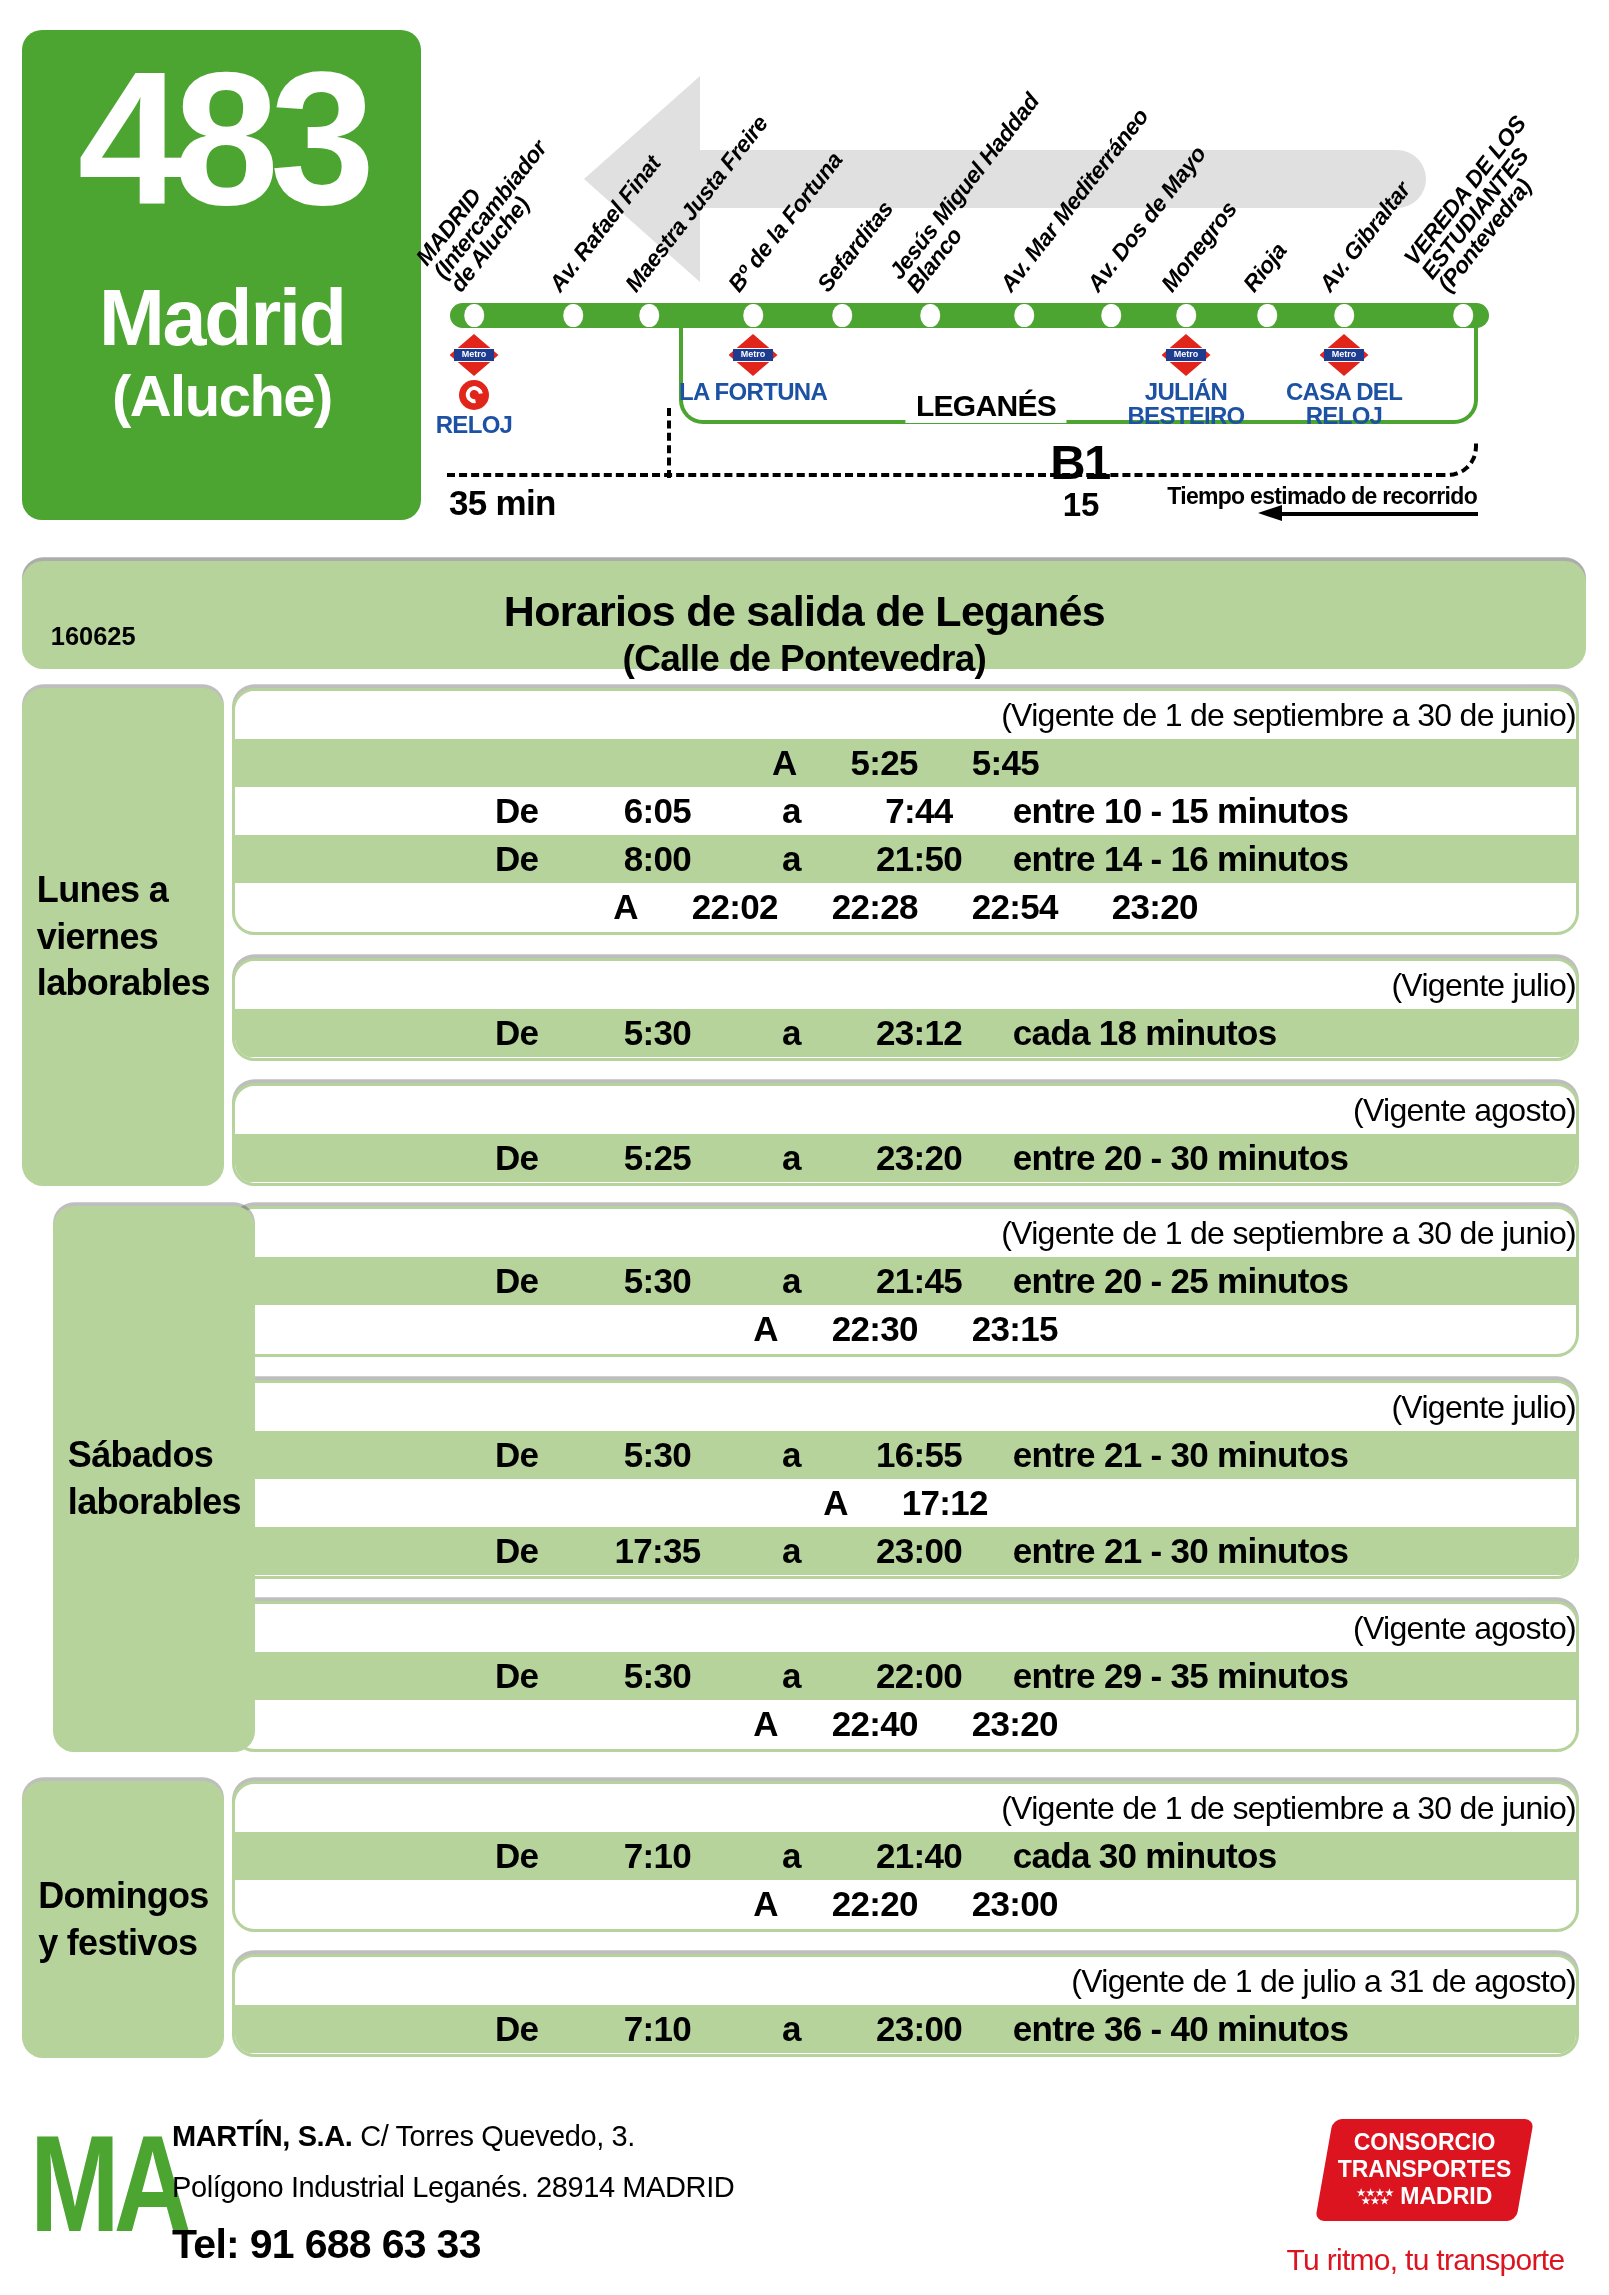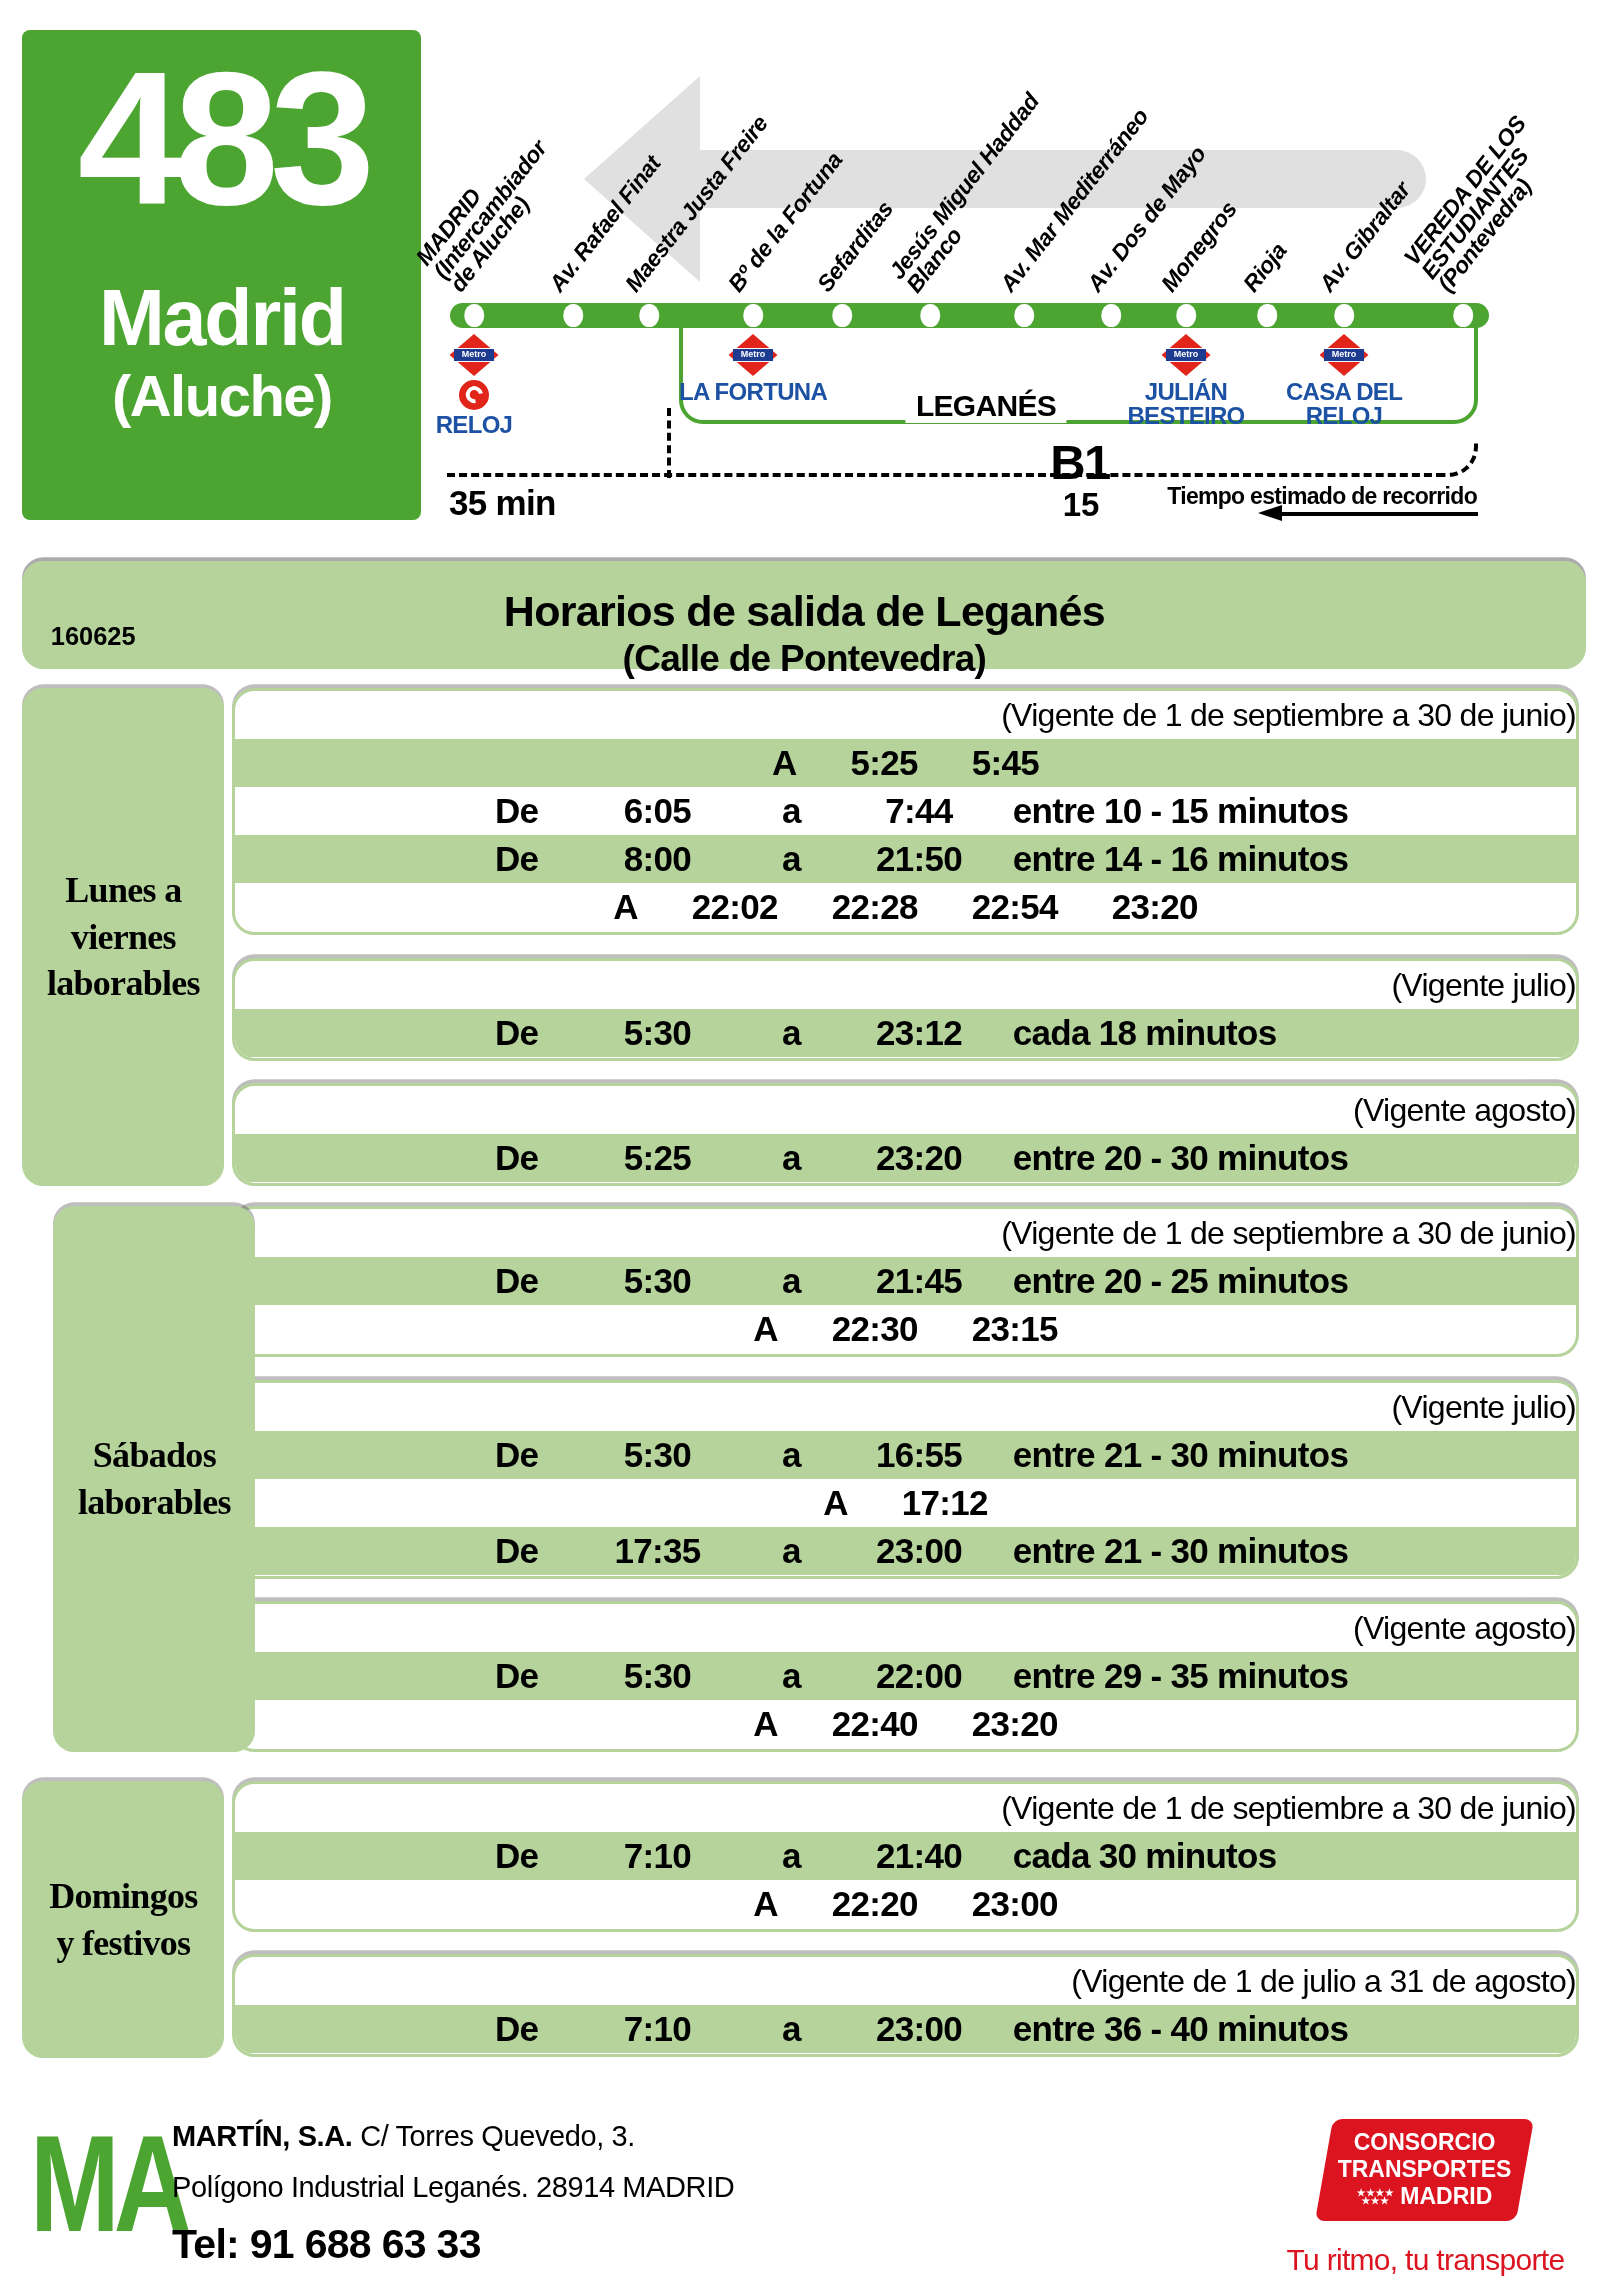--- a/index.html
+++ b/index.html
@@ -11,21 +11,21 @@
     --consorcio-red:#dc1420;
     --arrow-grey:#e0e0e0;
   }
   *{margin:0;padding:0;box-sizing:border-box;}
   html,body{background:#fff;}
   body{font-family:"Liberation Sans", sans-serif; width:1609px;height:2295px;position:relative;overflow:hidden;}
   #page{position:absolute;inset:0;}
 
   
   .route-badge{position:absolute;left:22.4px;top:30px;width:399px;height:490px;background:var(--green);
-    border-radius:8px;color:#fff;text-align:center;}
+    border-radius:20px;color:#fff;text-align:center;}
   .route-number{font-size:189px;font-weight:bold;line-height:1.0;margin-top:13.5px;letter-spacing:-9px;}
   .route-origin{font-size:79px;font-weight:bold;line-height:1.0;margin-top:45px;letter-spacing:-2.2px;}
   .route-origin-sub{font-size:58px;font-weight:bold;line-height:1.0;margin-top:10.5px;letter-spacing:-1.5px;}
 
   .route-diagram{position:absolute;left:0;top:0;width:1609px;height:561px;}
   .grey-arrow-head{position:absolute;left:584px;top:76px;width:0;height:0;
     border-right:116px solid var(--arrow-grey);border-top:103px solid transparent;border-bottom:103px solid transparent;z-index:1;}
   .grey-arrow-body{position:absolute;left:696px;top:150px;width:730px;height:58px;background:var(--arrow-grey);
     border-radius:0 29px 29px 0;z-index:1;}
 
@@ -65,21 +65,21 @@
 
   
   .title-bar{position:absolute;left:22.4px;top:561px;width:1564px;height:108px;background:var(--light-green);
     border-radius:21px;text-align:center;box-shadow:0 -3.7px 0 rgba(70,70,70,0.45);}
   .title-line1{font-size:43px;font-weight:bold;margin-top:26px;letter-spacing:-0.7px;}
   .title-line2{font-size:37px;font-weight:bold;margin-top:1.5px;letter-spacing:-0.7px;}
   .title-code{position:absolute;left:28.4px;top:61px;font-size:25.4px;font-weight:bold;}
 
   
   .side-box{position:absolute;left:22.4px;width:202px;background:var(--light-green);border-radius:21px;
-    box-shadow:0 -3.7px 0 rgba(70,70,70,0.35);display:flex;align-items:center;justify-content:center;text-align:center;font-family:Liberation Serif, serif;}
+    box-shadow:0 -3.7px 0 rgba(70,70,70,0.35);display:flex;align-items:center;justify-content:center;}
   .side-box span{font-weight:bold;font-size:36px;line-height:1.3;white-space:pre;letter-spacing:-0.7px;}
 
   .panel{position:absolute;left:232px;width:1347px;background:#fff;border:3.7px solid var(--light-green);
     border-radius:22.4px;overflow:hidden;box-shadow:0 -3.7px 0 rgba(70,70,70,0.35);}
   .row{position:relative;height:48px;width:100%;}
   .row.green{background:var(--light-green);}
   .row-header{display:flex;align-items:center;justify-content:flex-end;font-size:32px;font-weight:normal;letter-spacing:-0.7px;}
   .row-list{display:flex;align-items:center;justify-content:center;gap:54px;font-size:35px;font-weight:bold;letter-spacing:-0.7px;}
   .row-range span{position:absolute;top:50%;transform:translate(-50%,-50%);font-size:35px;font-weight:bold;letter-spacing:-0.7px;white-space:nowrap;}
   .row-range .c-de{left:21%;}

